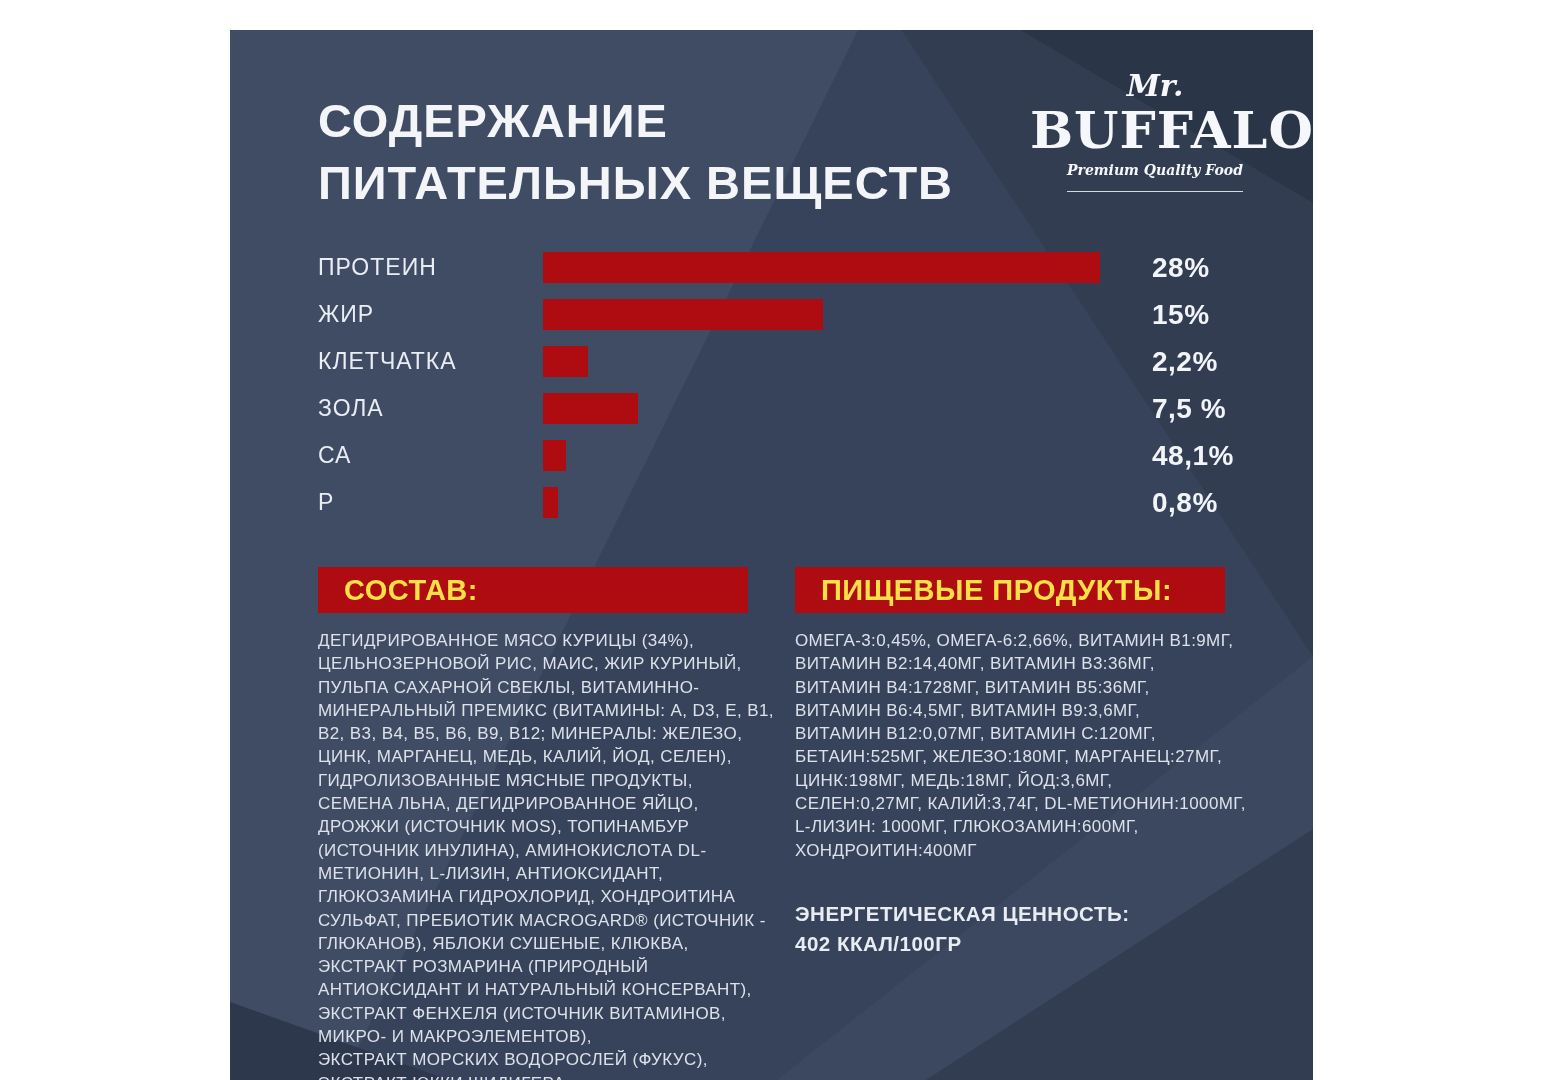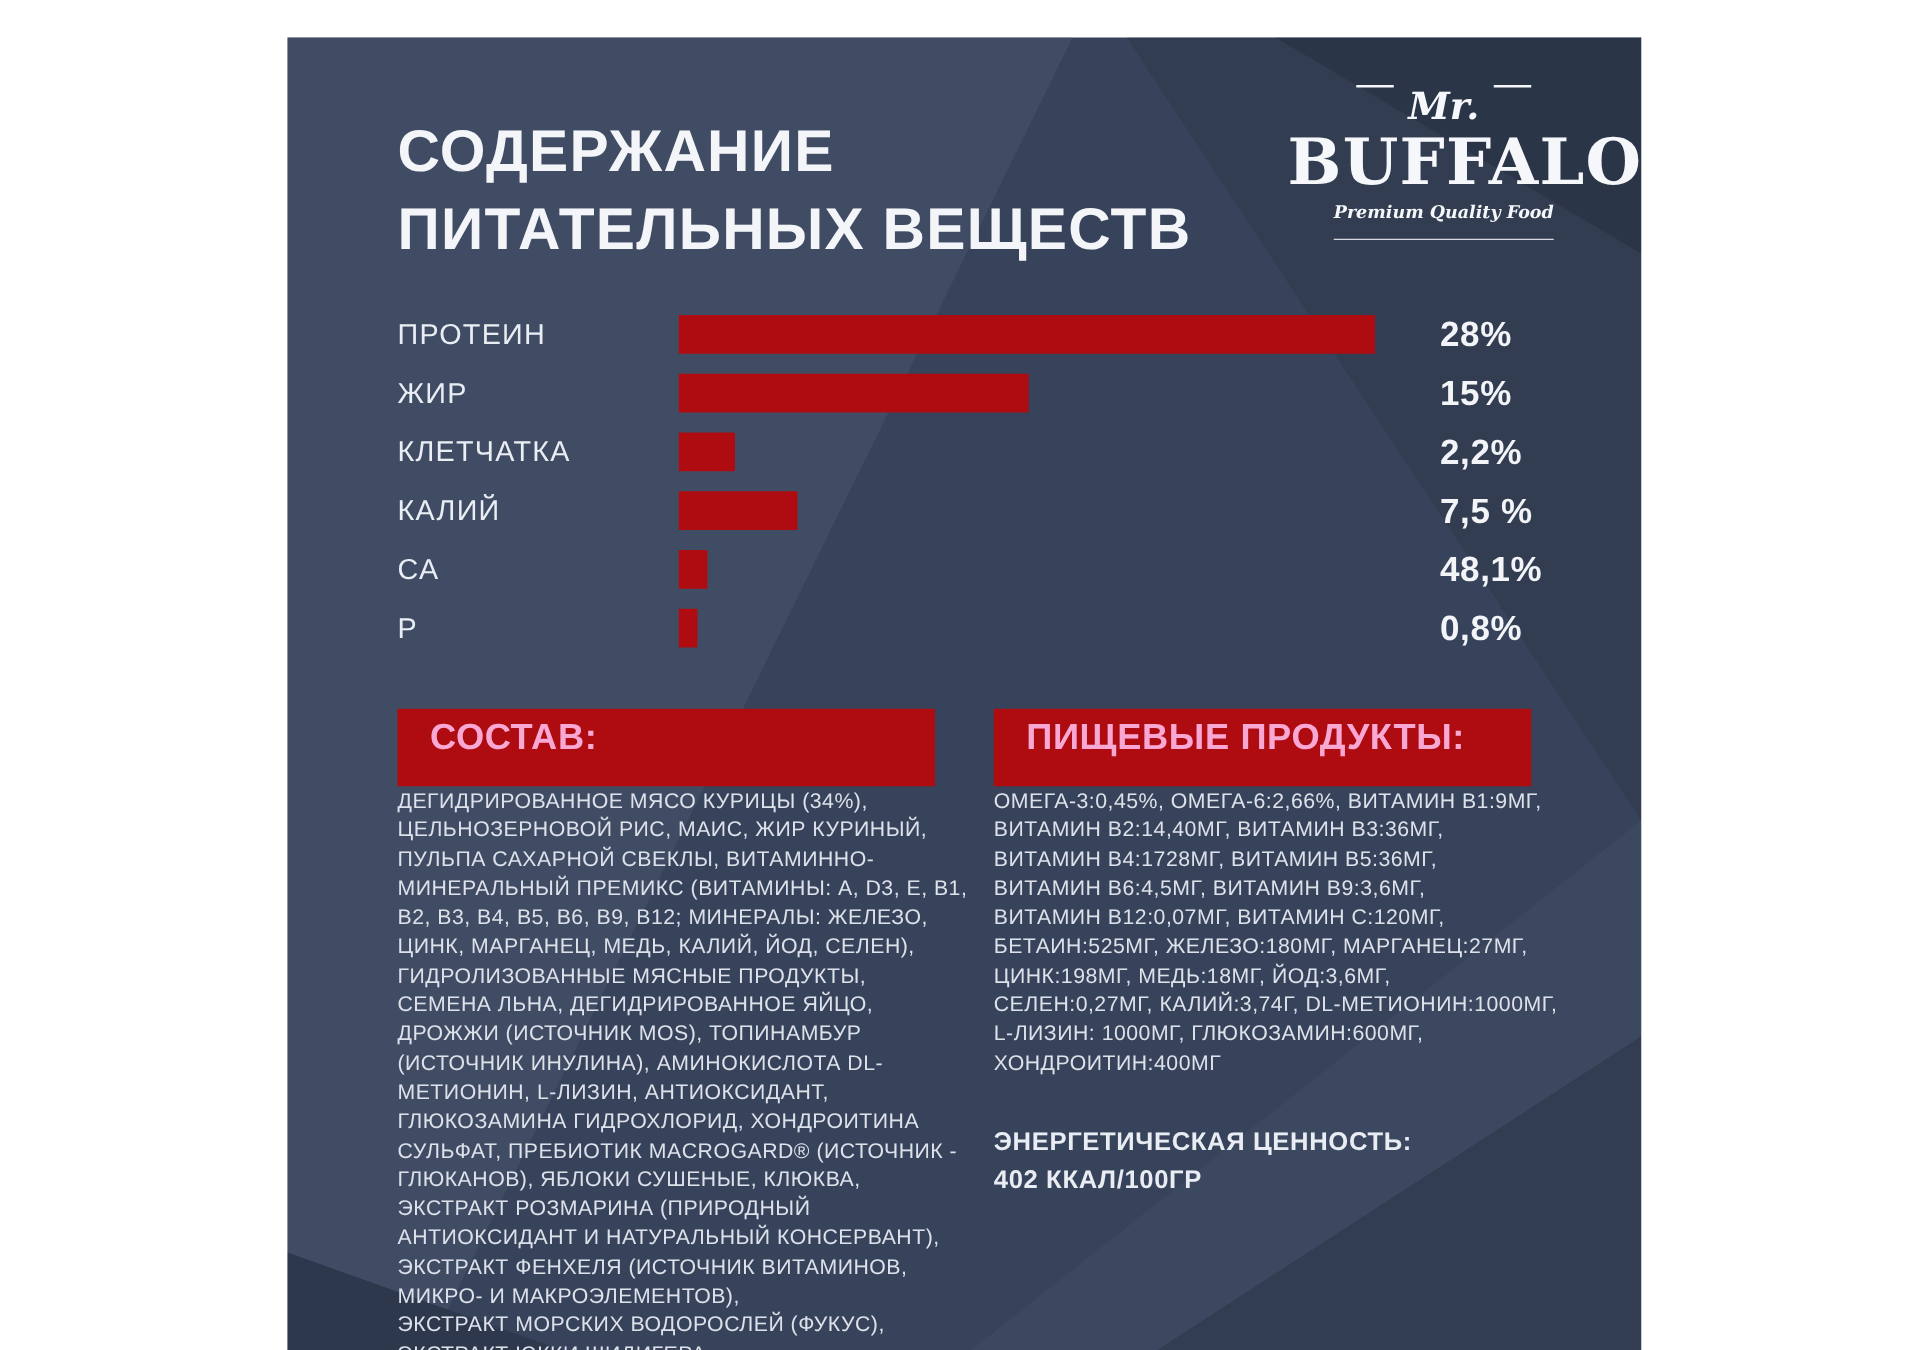--- a/index.html
+++ b/index.html
@@ -26,21 +26,21 @@
   .facet-dark-bl {background:#2d384d;clip-path:polygon(0 90%,28% 100%,0 100%);}
 
   .title{
     position:absolute;left:88px;top:60px;
     color:#f3f5f8;font-size:47px;font-weight:800;line-height:62px;
     letter-spacing:1px;
   }
 
   
   .brand{position:absolute;left:800px;top:38px;width:250px;color:#f5f7fa;text-align:center;}
-  .brand-top{display:flex;justify-content:center;gap:12px;height:34px;}
+  .brand-top{display:flex;align-items:center;justify-content:center;gap:12px;height:34px;flex-direction:column;}
   .brand-dash{width:30px;height:2px;background:#f5f7fa;}
   .brand-mr{font-family:"DejaVu Serif", serif;font-style:italic;font-weight:bold;font-size:30px;}
   .brand-name{font-family:"DejaVu Serif", serif;font-weight:bold;font-size:51px;letter-spacing:1px;line-height:56px;}
   .brand-tagline{
     font-family:"DejaVu Serif", serif;font-style:italic;font-weight:bold;font-size:14px;
     padding-bottom:13px;border-bottom:1px solid rgba(245,247,250,.85);
     display:inline-block;margin-top:4px;
   }
 
   
@@ -51,23 +51,23 @@
   }
   .chart-track{flex:none;height:31px;display:flex;align-items:center;}
   .chart-bar{height:31px;background:var(--accent,#ae0c10);}
   .chart-value{
     position:absolute;left:834px;top:50%;transform:translateY(-50%);
     color:#f2f4f8;font-size:28px;font-weight:600;letter-spacing:.5px;white-space:nowrap;
   }
 
   
   .section-header{
-    position:absolute;top:537px;width:430px;height:62px;
+    position:absolute;top:537px;width:430px;height:46px;
     background:var(--accent,#ae0c10);
-    color:#f9a8d4;font-size:29px;font-weight:800;line-height:46px;
+    color:#fde047;font-size:29px;font-weight:800;line-height:46px;
     padding-left:26px;box-sizing:border-box;letter-spacing:.5px;white-space:nowrap;
   }
   .section-header.left{left:88px;}
   .section-header.right{left:565px;}
 
   .text-col{
     position:absolute;top:599px;
     color:#dce1ea;font-size:17px;line-height:23.3px;letter-spacing:.4px;
     white-space:pre-line;
   }
@@ -122,21 +122,21 @@
         <span class="chart-value">15%</span>
       </div>
       <div class="chart-row">
         <span class="chart-label">КЛЕТЧАТКА</span>
         <div class="chart-track">
           <div class="chart-bar" style="width: 45px; background: rgb(174, 12, 16);"></div>
         </div>
         <span class="chart-value">2,2%</span>
       </div>
       <div class="chart-row">
-        <span class="chart-label">КАЛИЙ</span>
+        <span class="chart-label">ЗОЛА</span>
         <div class="chart-track">
           <div class="chart-bar" style="width: 95px; background: rgb(174, 12, 16);"></div>
         </div>
         <span class="chart-value">7,5 %</span>
       </div>
       <div class="chart-row">
         <span class="chart-label">СА</span>
         <div class="chart-track">
           <div class="chart-bar" style="width: 23px; background: rgb(174, 12, 16);"></div>
         </div>

